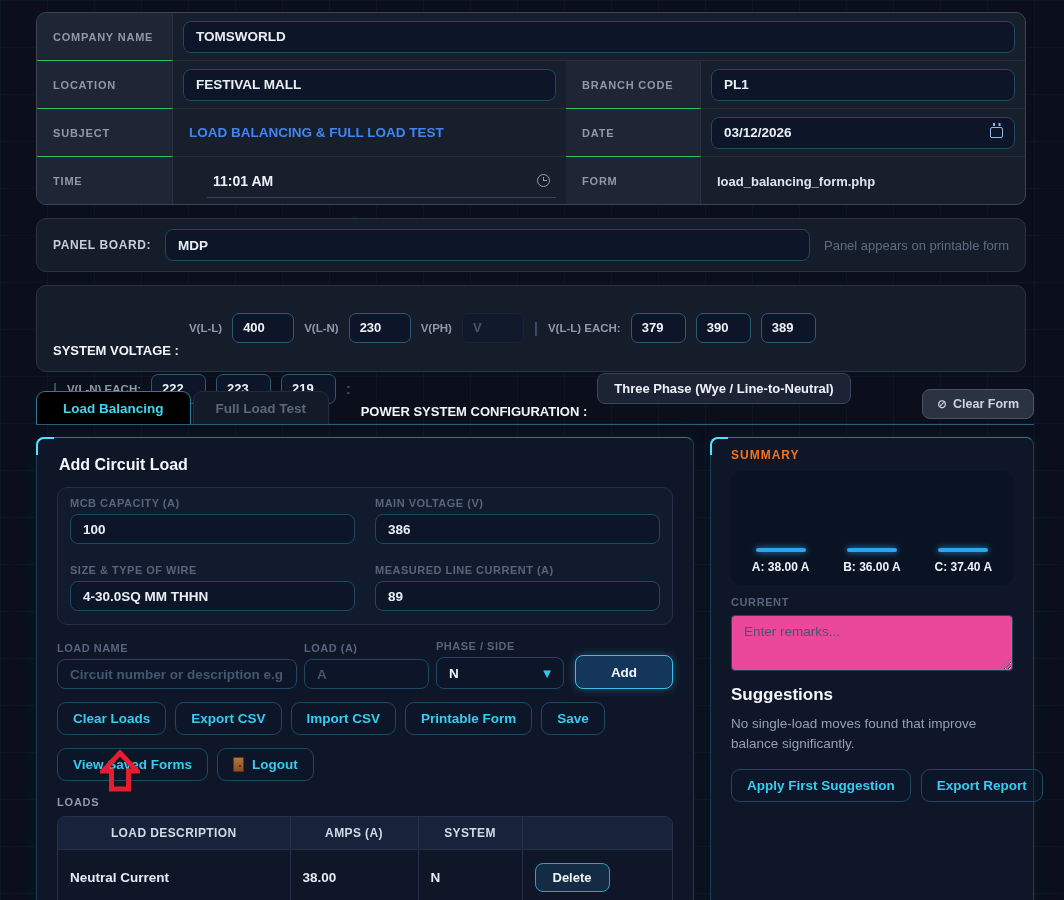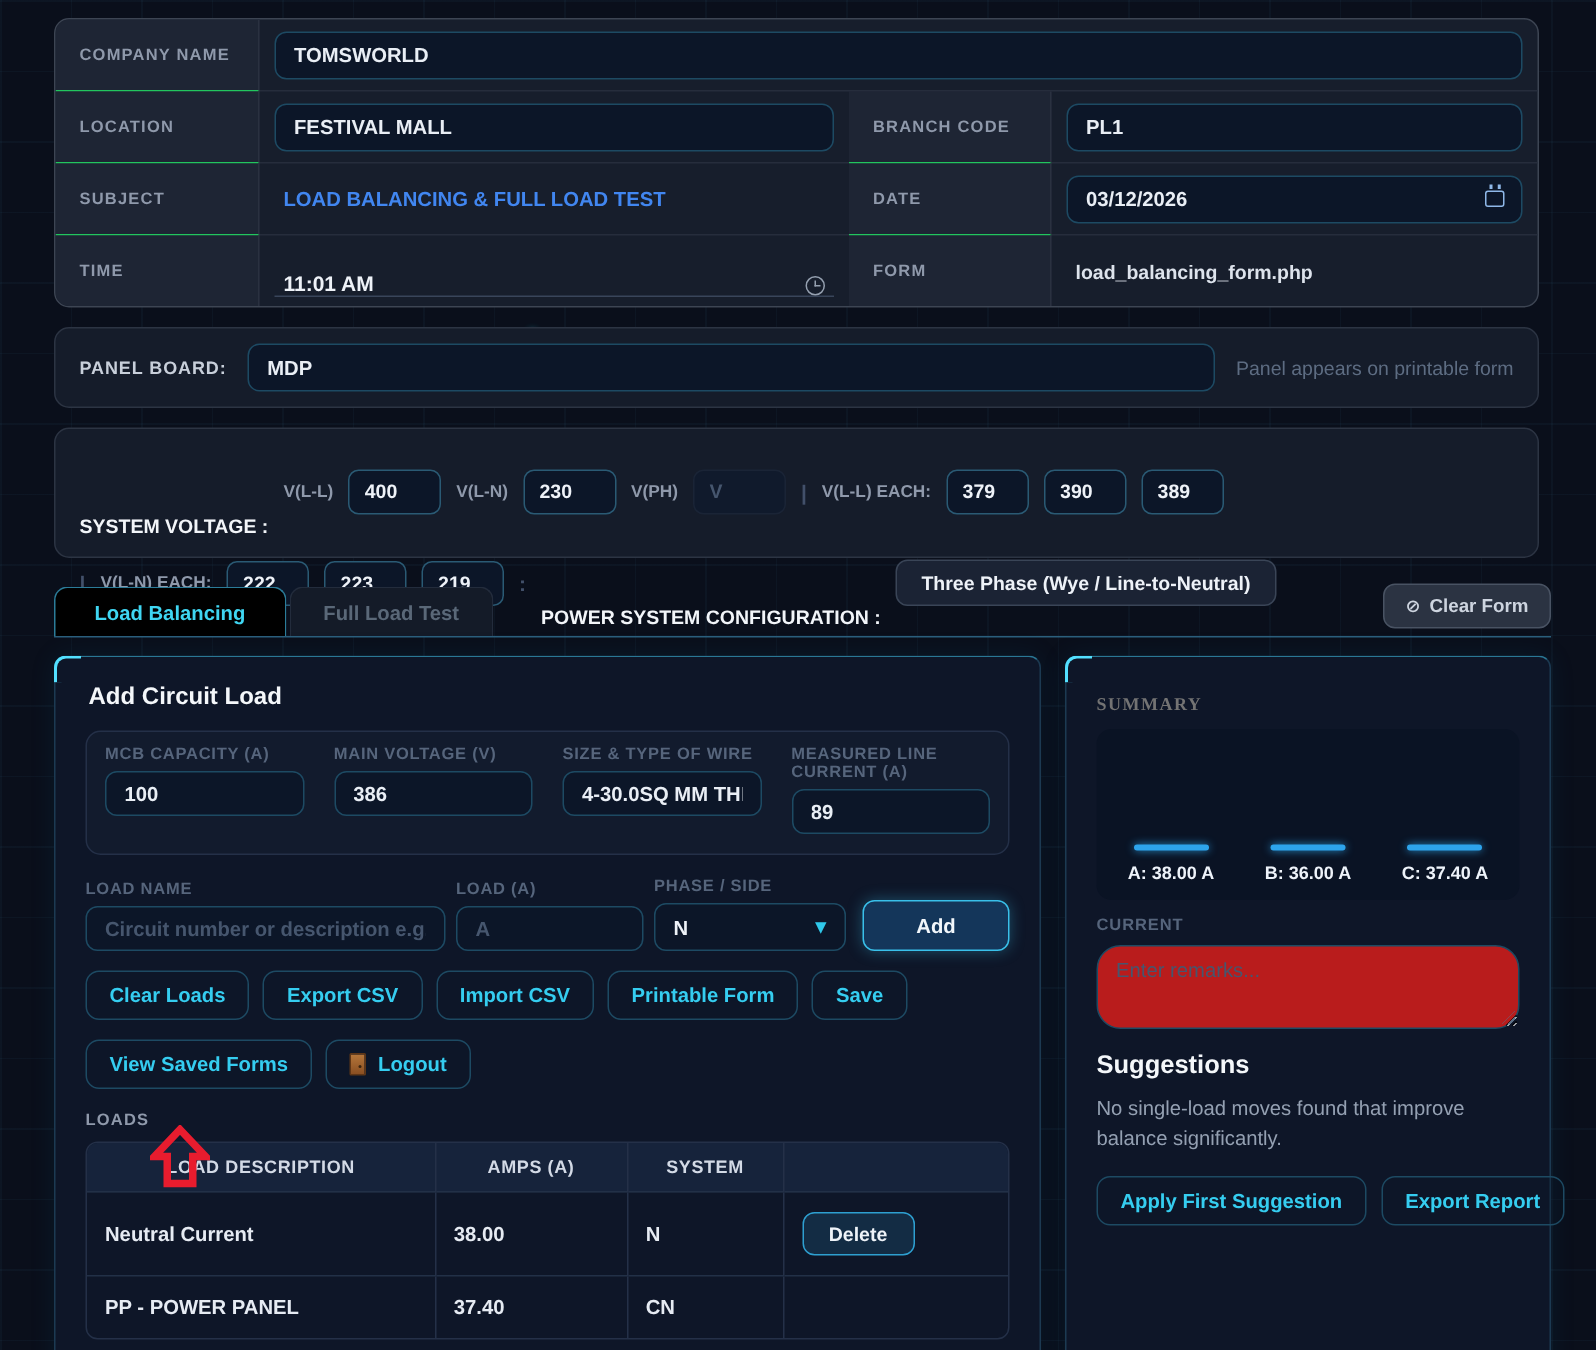--- a/index.html
+++ b/index.html
@@ -31,22 +31,22 @@
   .val-cell { border-bottom:1px solid #262d3c; display:flex; align-items:center; padding:3px 10px; position:relative; }
   .span3 { grid-column:2 / 5; }
   .text-input {
     height:32px; width:100%; background:#0c1628; border:1px solid #1d4a63; border-radius:8px;
     color:#e9eef5; font-weight:bold; font-size:13.5px; padding:0 12px;
     font-family:"Liberation Sans", sans-serif; outline:none;
   }
   .text-input::placeholder { color:#46566e; font-weight:bold; }
   .subject-text { color:#4186f0; font-weight:bold; font-size:13.5px; padding-left:6px; }
   .form-text { color:#dde3ec; font-weight:bold; font-size:13px; padding-left:6px; }
-  .time-wrap { display:flex; align-items:flex-end; justify-content:space-between; width:100%;
-               height:34px; border-bottom:1px solid #39455a; padding:0 6px; }
+  .time-wrap { display:flex; align-items:center; justify-content:space-between; width:100%;
+               height:34px; border-bottom:1px solid #39455a; padding:0 6px;margin-left:24px; }
   .time-val { color:#eef2f8; font-weight:bold; font-size:14px; }
   .clock-icon { width:13px; height:13px; border:1.5px solid #95a0b0; border-radius:50%; position:relative; }
   .clock-icon::after { content:""; position:absolute; left:4.5px; top:2px; width:1.5px; height:4px; background:#95a0b0; }
   .clock-icon::before { content:""; position:absolute; left:4.5px; top:4.8px; width:4px; height:1.5px; background:#95a0b0; }
   .date-wrap { position:relative; width:100%; }
   .cal-icon { position:absolute; right:12px; top:10px; width:13px; height:11px;
               border:1.6px solid #8fb8e8; border-radius:2px; }
   .cal-icon::before { content:""; position:absolute; top:-4.5px; left:1.5px; width:2px; height:3px;
                       background:#8fb8e8; box-shadow:5.5px 0 0 #8fb8e8; }
 
@@ -97,21 +97,21 @@
                border-radius:8px; box-shadow:0 0 18px rgba(20,120,170,0.10); }
   .main-card::before { content:""; position:absolute; left:-1px; top:-1px; width:16px; height:16px;
                border-left:2px solid #53e0ff; border-top:2px solid #53e0ff; border-top-left-radius:8px; }
   .left-card { left:36px; top:437px; width:658px; height:520px; }
   .right-card { left:710px; top:437px; width:324px; height:520px; }
 
   .card-title { color:#f4f7fa; font-size:16px; font-weight:bold; margin:18px 0 0 22px; }
 
   .inner-panel { margin:13px 20px 0 20px; background:#121b2d; border:1px solid #243048;
                  border-radius:10px; padding:9px 12px 13px; }
-  .fields-grid { display:grid; grid-template-columns:1fr 1fr 1fr 1fr; column-gap:10px; row-gap:9px;gap:20px; }
+  .fields-grid { display:grid; grid-template-columns:1fr 1fr; column-gap:10px; row-gap:9px;gap:20px; }
   .field-lbl { display:block; color:#56657c; font-size:11px; font-weight:bold; letter-spacing:.5px; margin-bottom:5px; }
   .field input { width:100%; height:30px; }
 
   .add-row { display:grid; grid-template-columns:240px 125px 128px auto; column-gap:7px;
              margin:15px 20px 0 20px; align-items:end; }
   .select-box { height:32px; background:#0c1628; border:1px solid #1d4a63; border-radius:8px;
                 display:flex; align-items:center; justify-content:space-between; padding:0 12px;
                 color:#eef2f8; font-weight:bold; font-size:13.5px; cursor:pointer; }
   .caret-icon { color:#2fc8ea; font-size:10px; font-family:"DejaVu Sans", sans-serif; }
   .add-btn { height:34px; background:#14365a; border:1px solid #39c0ea; border-radius:8px;
@@ -136,32 +136,32 @@
   th { color:#d3dae6; font-size:12px; font-weight:bold; padding:9px 8px; text-align:center;
        border-right:1px solid #243048; letter-spacing:.4px; }
   th:last-child, td:last-child { border-right:none; }
   td { color:#e6ebf3; font-size:13.5px; font-weight:bold; padding:13px 12px; text-align:left;
        border-top:1px solid #223047; border-right:1px solid #243048; }
   .delete-btn { background:#132c44; border:1px solid #2e9fd0; border-radius:8px; color:#eef3f8;
                 font-weight:bold; font-size:13px; padding:6px 17px; cursor:pointer;
                 font-family:"Liberation Sans", sans-serif; }
 
   
-  .summary-title { margin:24px 0 0 20px; color:#737373; font-size:12px; font-weight:bold; letter-spacing:1px;font-family:Liberation Serif, serif; }
+  .summary-title { margin:10px 0 0 20px; color:#f97316; font-size:12px; font-weight:bold; letter-spacing:1px; }
   .chart-box { margin:9px 20px 0 20px; height:114px; background:#0a1324; border-radius:10px;
                display:flex; align-items:flex-end; justify-content:space-around; padding:0 4px 11px; }
   .bar-group { display:flex; flex-direction:column; align-items:center; gap:8px; }
   .bar { width:50px; height:4px; background:#2da4ec; border-radius:2px;
          box-shadow:0 0 6px rgba(45,164,236,0.85); }
   .bar-lbl { color:#eef3fa; font-size:12px; font-weight:bold; }
   .stats { margin:9px 0 0 20px; font-size:13.5px; line-height:1.16; }
   .stats b { color:#f0f4f9; } .stats span { color:#b9c2d0; }
   .remarks-lbl { margin:11px 0 0 20px; color:#56657c; font-size:11px; font-weight:bold; letter-spacing:.6px; }
   .remarks-wrap { position:relative; margin:7px 20px 0 20px; }
-  textarea { width:282px; height:56px; background:#b91c1c; border:1px solid #1d4a63; border-radius:16px;
+  textarea { width:282px; height:56px; background:#ec4899; border:1px solid #1d4a63; border-radius:4px;
              color:#e9eef5; font-size:13.5px; padding:8px 12px; resize:vertical;
              font-family:"Liberation Sans", sans-serif; outline:none; display:block; }
   textarea::placeholder { color:#46566e; }
   .resize-handle { position:absolute; right:3px; bottom:3px; width:9px; height:9px;
                    background:repeating-linear-gradient(135deg, transparent 0 2px, #5d7086 2px 3.4px);
                    clip-path:polygon(100% 0, 0 100%, 100% 100%); }
   .sugg-title { margin:14px 0 0 20px; color:#f4f7fa; font-size:17px; font-weight:bold; }
   .sugg-text { margin:9px 20px 0 20px; color:#94a0b2; font-size:13.5px; line-height:1.5; }
   .sugg-btns { display:flex; gap:10px; margin:14px 20px 0 20px; }
 

